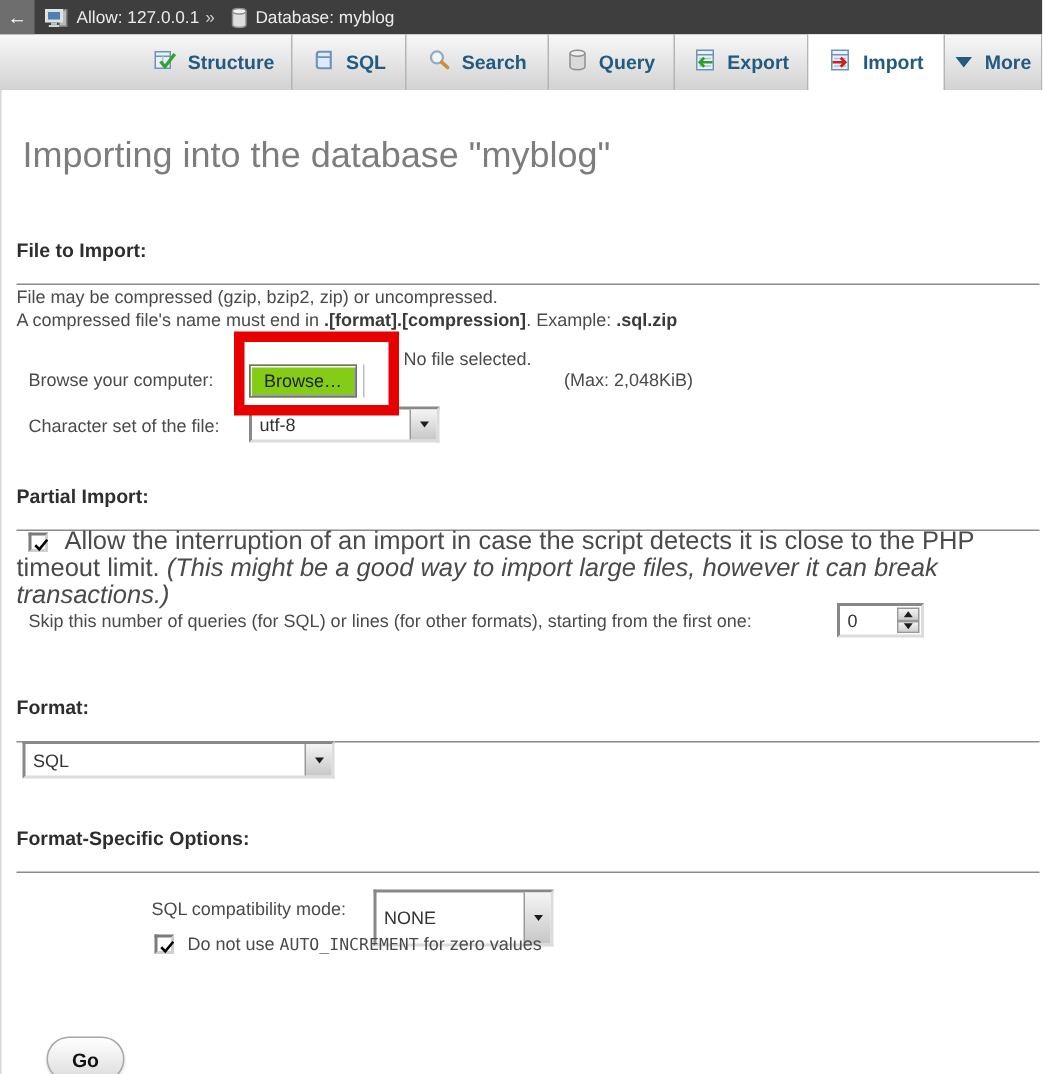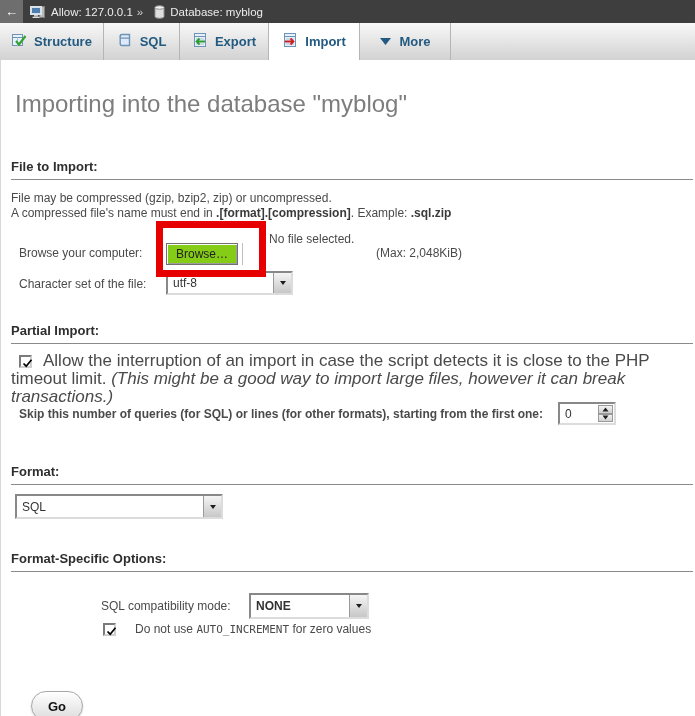--- a/index.html
+++ b/index.html
@@ -10,33 +10,33 @@
   
   .topbar{ position:absolute; top:0; left:0; right:0; height:23px; background:#3e3e3e;
            display:flex; align-items:center; color:#ececec; font-size:11.5px; }
   .backbox{ width:23px; height:23px; background:#6e6e6e; color:#fff; display:flex;
             align-items:center; justify-content:center; font-size:13px; cursor:pointer; flex:0 0 auto; }
   .topbar .ic{ margin:0 5px 0 7px; display:flex; align-items:center; }
   .topbar .sep{ margin:0 4px; color:#cfcfcf; }
 
   
   .tabbar{ position:absolute; top:23px; left:0; right:0; height:37px;
-           background:linear-gradient(#f8f8f8,#d2d2d2); display:flex; }
+           background:linear-gradient(#f8f8f8,#d2d2d2); display:flex;justify-content:flex-end; }
   .tab{ display:flex; align-items:center; justify-content:center; gap:7px; box-sizing:border-box;
         color:var(--tab-blue); font-weight:bold; font-size:13px; border-right:1px solid #b5b5b5;
         cursor:pointer; height:37px; }
   .tab.active{ background:#fff; }
-  .t1{width:104px}.t2{width:76px}.t3{width:95px}.t4{width:84px}.t5{width:89px}.t6{width:91px}.t7{width:91px}
+  .t1{width:104px}.t2{width:76px}.t3{width:95px}.t4{width:84px}.t5{width:89px}.t6{width:91px}.t7{width:65px}
 
   
   .content{ position:absolute; top:60px; left:0; right:0; bottom:0; background:#fff;
             border-left:1px solid #d8d8d8; }
   .page-title{ position:absolute; left:14px; top:30px; font-size:24px; color:#7d7d7d; }
   .sect-h{ position:absolute; left:10px; right:2px; font-size:13px; font-weight:bold; color:#2e2e2e;
-           padding-bottom:5px; border-bottom:1px solid #8a8a8a; }
+           padding-bottom:15px; border-bottom:1px solid #8a8a8a; }
   .txt{ position:absolute; font-size:12px; color:#4a4a4a; white-space:nowrap; }
   .b{ font-weight:bold; color:#3a3a3a; }
 
   
   .browse-btn{ position:absolute; left:165px; top:183px; width:72px; height:22px; box-sizing:border-box;
                background:#84cc16; border:1px solid #707070;
                box-shadow:inset 1px 1px 0 #fbfbfb, inset -1px -1px 0 #9e9e9e;
                font-size:12px; color:#222; display:flex; align-items:center; justify-content:center; cursor:pointer; }
   .file-divider{ position:absolute; left:241px; top:183px; width:1px; height:22px; background:#bdbdbd; }
 
@@ -53,21 +53,21 @@
   .spin .btns{ position:absolute; right:1px; top:1px; bottom:1px; width:15px; display:flex; flex-direction:column; }
   .spin .sb{ flex:1; background:linear-gradient(#f3f3f3,#cfcfcf); border:1px solid #999; box-sizing:border-box;
              display:flex; align-items:center; justify-content:center; cursor:pointer; }
 
   .checkbox{ width:13px; height:13px; box-sizing:border-box; background:#fff; border:2px inset #cfcfcf;
              display:inline-block; position:relative; cursor:pointer; flex:0 0 auto; }
   .checkbox svg{ position:absolute; left:0; top:0; }
 
   .para{ position:absolute; left:10px; top:292px; width:678px; font-size:17px; color:#4a4a4a; line-height:18px; }
   .para .checkbox{ margin:0 11px 0 8px; vertical-align:-2px; }
-  .cbrow{ position:absolute; left:102px; top:562px; display:flex; align-items:center; gap:19px;
+  .cbrow{ position:absolute; left:102px; top:562px; display:flex; align-items:center; gap:9px;
           font-size:12px; color:#4a4a4a; }
   .mono{ font-family:"DejaVu Sans Mono",monospace; font-size:11px; }
 
   .go-btn{ position:absolute; left:30px; top:611px; width:52px; height:30px; border-radius:15px;
            background:linear-gradient(#ffffff,#dcdcdc); border:1px solid #a8a8a8; cursor:pointer;
            font-weight:bold; font-size:13px; color:#111; display:flex; align-items:center; justify-content:center;
            box-shadow:0 1px 2px rgba(0,0,0,0.18); font-family:"Liberation Sans",sans-serif;margin-top:20px; }
 
   .redbox{ position:absolute; left:155px; top:161px; width:110px; height:56px; box-sizing:border-box;
            border:7px solid var(--annotation-red); z-index:10; pointer-events:none; }
@@ -118,20 +118,38 @@
     </div>
     <div class="tab t2">
       <span>
         <svg width="16" height="16" viewBox="0 0 16 16">
           <path d="M5 2.5 h7.5 v11 h-7.5 a1.8 1.8 0 0 1 -1.8-1.8 v-7.4 a1.8 1.8 0 0 1 1.8-1.8 z" fill="#dceafc" stroke="#6f93b4" stroke-width="1.4"></path>
           <path d="M5 2.5 a1.8 1.8 0 0 0 0 3.6 h7.5" fill="none" stroke="#6f93b4" stroke-width="1.1"></path>
         </svg>
       </span>
       <span>SQL</span>
     </div>
+    <div class="tab t3">
+      <span>
+        <svg width="16" height="16" viewBox="0 0 16 16">
+          <circle cx="6.3" cy="6.3" r="4" fill="#eef4fb" stroke="#97aabc" stroke-width="1.5"></circle>
+          <line x1="9.4" y1="9.4" x2="13.4" y2="13" stroke="#c6903f" stroke-width="2.4" stroke-linecap="round"></line>
+        </svg>
+      </span>
+      <span>Search</span>
+    </div>
+    <div class="tab t4">
+      <span>
+        <svg width="14" height="16" viewBox="0 0 14 16">
+          <path d="M2 3.5 v9 a5 2 0 0 0 10 0 v-9" fill="#d9d9d9" stroke="#8f8f8f"></path>
+          <ellipse cx="7" cy="3.5" rx="5" ry="2" fill="#efefef" stroke="#8f8f8f"></ellipse>
+        </svg>
+      </span>
+      <span>Query</span>
+    </div>
     <div class="tab t5">
       <span>
         <svg width="16" height="16" viewBox="0 0 16 16">
           <rect x="2.5" y="1.5" width="11" height="13" fill="#e8f1fa" stroke="#6f93b4"></rect>
           <line x1="2.5" y1="4.5" x2="13.5" y2="4.5" stroke="#6f93b4"></line>
           <line x1="4" y1="7" x2="12" y2="7" stroke="#aac4da"></line>
           <line x1="4" y1="12" x2="12" y2="12" stroke="#aac4da"></line>
           <path d="M13 9.5 H4.5 M7.5 6.5 L4.5 9.5 l3 3" stroke="#2f9e2f" stroke-width="1.8" fill="none"></path>
         </svg>
       </span>
@@ -183,21 +201,21 @@
 
     <div class="sect-h" style="top:263px;">Partial Import:</div>
     <div class="para">
       <span class="checkbox">
         <svg width="13" height="13" viewBox="0 0 13 13">
             <path d="M2.5 6.5 L5.2 9.2 L10.5 2.8" stroke="#000" stroke-width="1.7" fill="none"></path>
           </svg>
       </span><span>Allow the interruption of an import in case the script detects it is close to the PHP timeout limit. </span><i>(This might be a good way to import large files, however it can break transactions.)</i>
     </div>
 
-    <div class="txt" style="left:18px; top:347px;font-weight:bold;">Skip this number of queries (for SQL) or lines (for other formats), starting from the first one:</div>
+    <div class="txt" style="left:18px; top:347px;">Skip this number of queries (for SQL) or lines (for other formats), starting from the first one:</div>
     <div class="spin">
       <span class="val">0</span>
       <span class="btns">
         <span class="sb">
             <svg width="7" height="5" viewBox="0 0 7 5">
               <path d="M0.5 4.5 L3.5 0.5 L6.5 4.5 z" fill="#1d1d1d"></path>
             </svg>
           </span>
         <span class="sb">
             <svg width="7" height="5" viewBox="0 0 7 5">
@@ -210,21 +228,21 @@
     <div class="sect-h" style="top:404px;">Format:</div>
     <div class="sel" style="left:14px; top:434px; width:208px; height:25px;">
       <span class="val">SQL</span>
       <span class="btn">
           <span class="arrow-down"></span>
         </span>
     </div>
 
     <div class="sect-h" style="top:491px;">Format-Specific Options:</div>
     <div class="txt" style="left:100px; top:539px;">SQL compatibility mode:</div>
-    <div class="sel" style="left:248px; top:533px; width:120px; height:26px;font-weight:bold;">
+    <div class="sel" style="left:248px; top:533px; width:120px; height:38px;">
       <span class="val">NONE</span>
       <span class="btn">
           <span class="arrow-down"></span>
         </span>
     </div>
 
     <div class="cbrow">
       <span class="checkbox">
         <svg width="13" height="13" viewBox="0 0 13 13">
             <path d="M2.5 6.5 L5.2 9.2 L10.5 2.8" stroke="#000" stroke-width="1.7" fill="none"></path>

